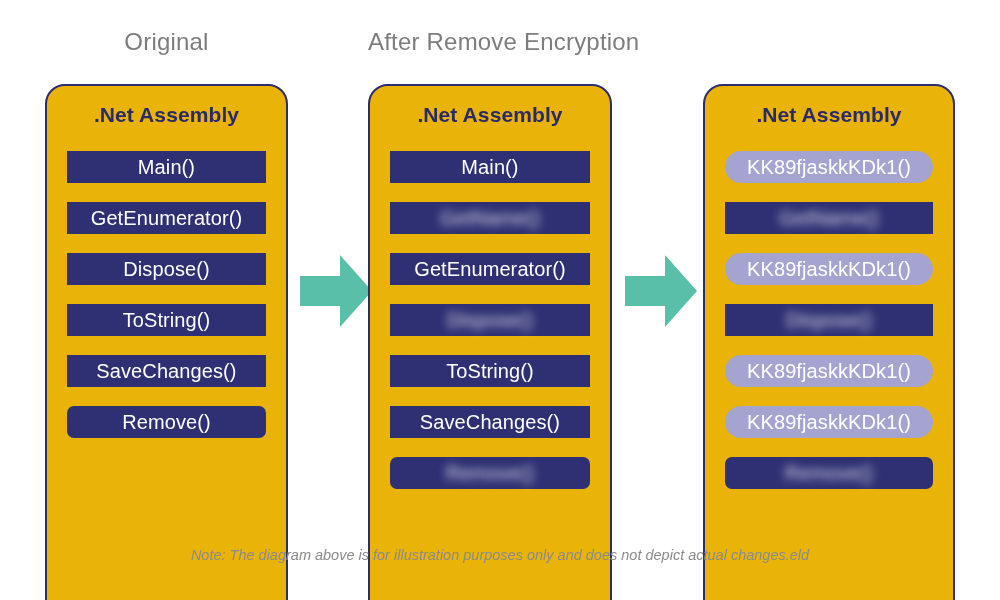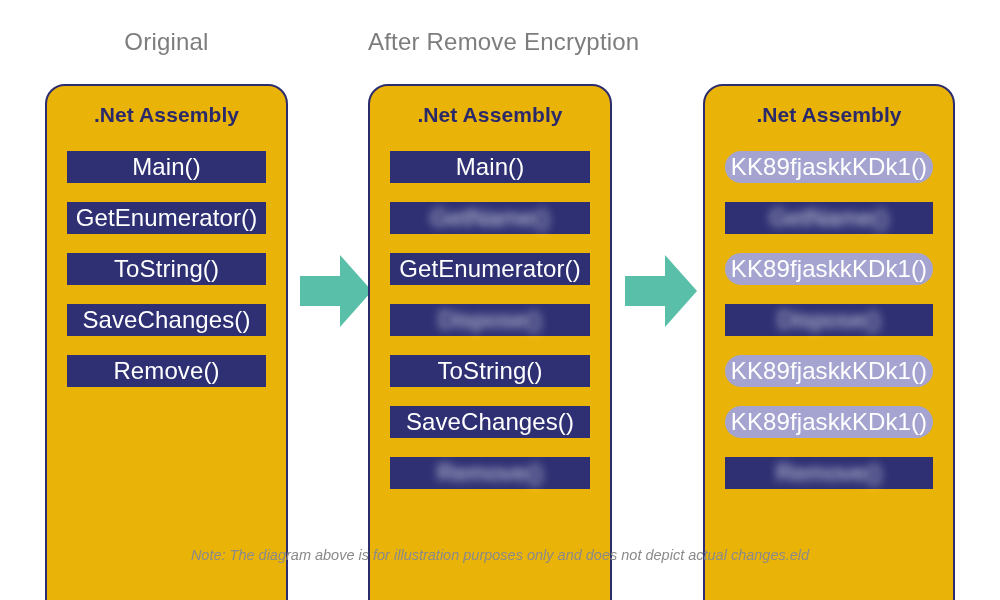--- a/index.html
+++ b/index.html
@@ -72,28 +72,28 @@
 
   .row {
     position: relative;
     height: 32px;
     margin-bottom: 19px;
     display: flex;
     align-items: center;
     justify-content: center;
     box-sizing: border-box;
   }
-  .row:last-child { margin-bottom: 16px; }
+  .row:last-child { margin-bottom: 16px; border-radius: 7px; }
 
   .row.dark  { background: #2e3073; }
   .row.light { background: #a5a4d0; border-radius: 16px; }
 
   .row-label {
     color: #ffffff;
-    font-size: 24px;
+    font-size: 20px;
     font-weight: 400;
     letter-spacing: 0.1px;
     white-space: nowrap;
   }
   .row.blurred .row-label {
     filter: blur(4.2px);
     opacity: 0.82;
   }
 
   
@@ -131,20 +131,23 @@
 <div class="panel p0">
   <div class="panel-title">.Net Assembly</div>
   <div class="rows">
     <div class="row dark">
         <span class="row-label">Main()</span>
       </div>
     <div class="row dark">
         <span class="row-label">GetEnumerator()</span>
       </div>
     <div class="row dark">
+        <span class="row-label">Dispose()</span>
+      </div>
+    <div class="row dark">
         <span class="row-label">ToString()</span>
       </div>
     <div class="row dark">
         <span class="row-label">SaveChanges()</span>
       </div>
     <div class="row dark">
         <span class="row-label">Remove()</span>
       </div>
   </div>
 </div>

